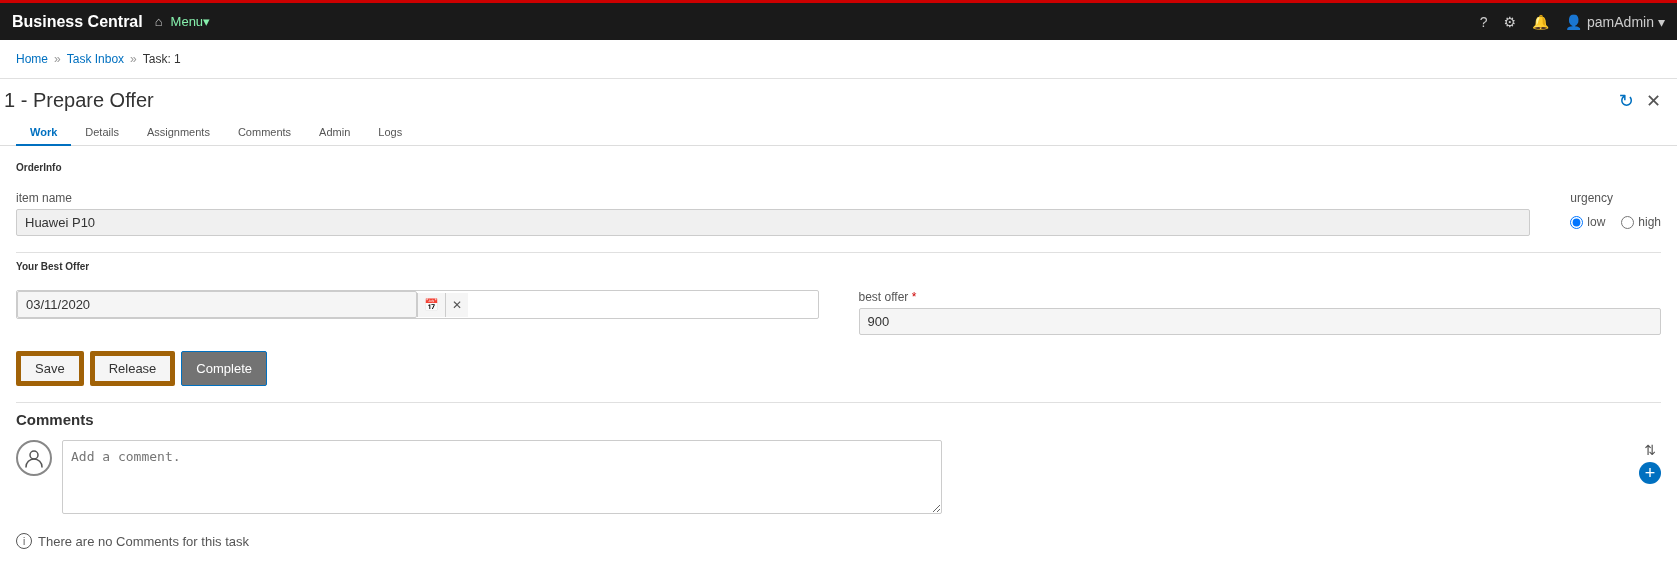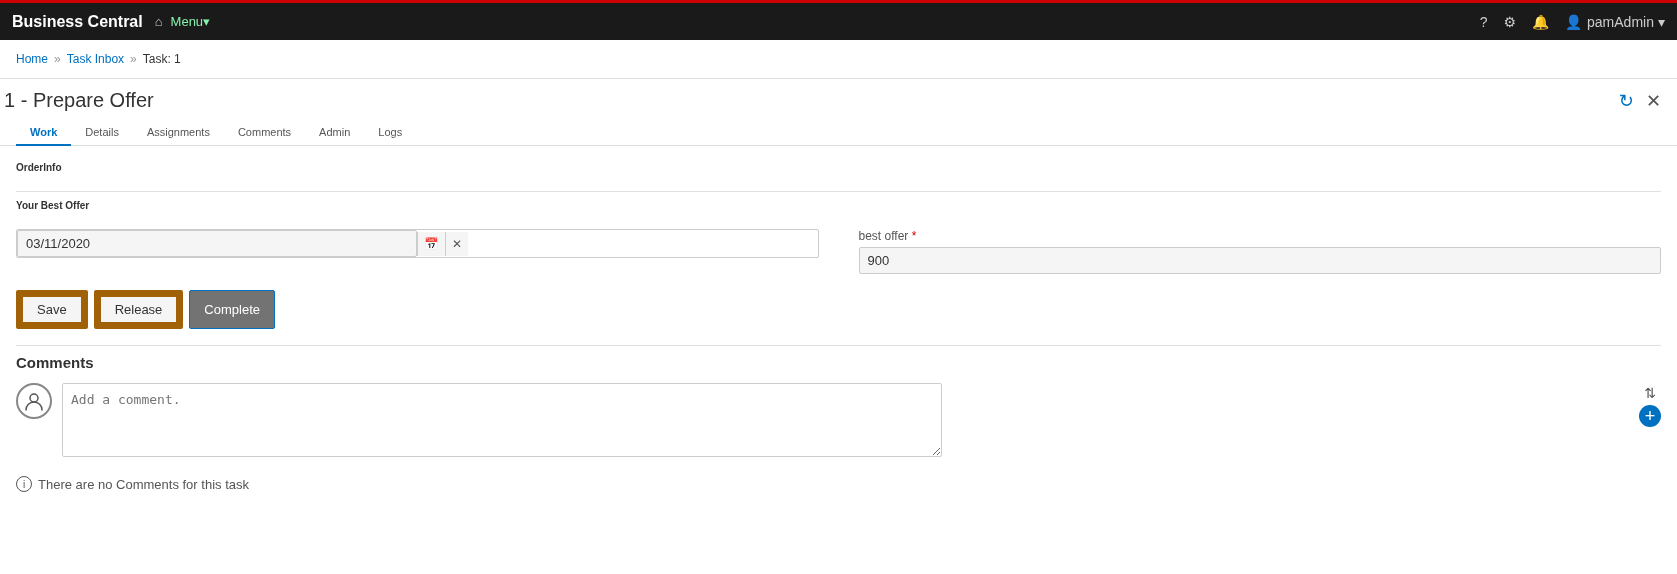--- a/index.html
+++ b/index.html
@@ -201,21 +201,21 @@
     .btn-row {
       display: flex;
       gap: 6px;
       margin: 12px 0 16px 0;
     }
     .btn {
       padding: 5px 14px;
       font-size: 13px;
       border-radius: 2px;
       cursor: pointer;
-      border: 7px solid #a16207;
+      border: 5px solid #a16207;
       background: #f5f5f5;
       color: #333;
     }
     .btn-primary {
       background: #737373;
       color: #fff;
       border: 1px solid #0070c0;
     }
 
     
@@ -357,20 +357,39 @@
   <div class="tab">Assignments</div>
   <div class="tab">Comments</div>
   <div class="tab">Admin</div>
   <div class="tab">Logs</div>
 </div>
 
 <div class="content">
 
   <div class="section-title">OrderInfo</div>
 
+  <div class="form-row">
+    <div class="form-group wide">
+      <label>item name</label>
+      <input type="text" value="Huawei P10" readonly="" style="background: rgb(240, 240, 240);">
+    </div>
+    <div class="form-group">
+      <label>urgency</label>
+      <div class="radio-group">
+        <label>
+          <input type="radio" name="urgency" value="low" checked="" style="">
+          <span>low</span>
+        </label>
+        <label>
+          <input type="radio" name="urgency" value="high" style="">
+          <span>high</span>
+        </label>
+      </div>
+    </div>
+  </div>
 
   <hr class="divider">
 
   <div class="section-title">Your Best Offer</div>
 
   <div class="form-row">
     <div class="form-group wide">
       <div class="date-input-wrapper">
         <input type="text" value="03/11/2020" style="">
         <span class="date-icon">📅</span>

